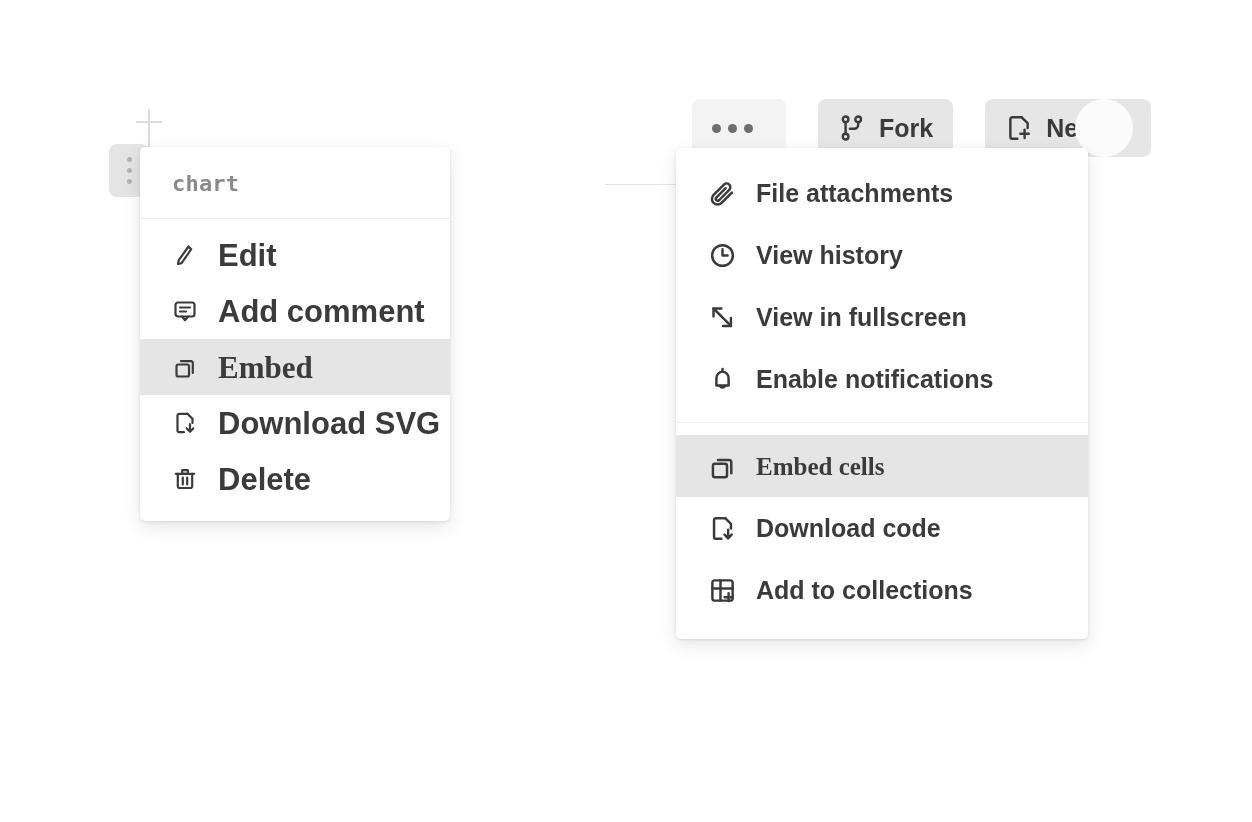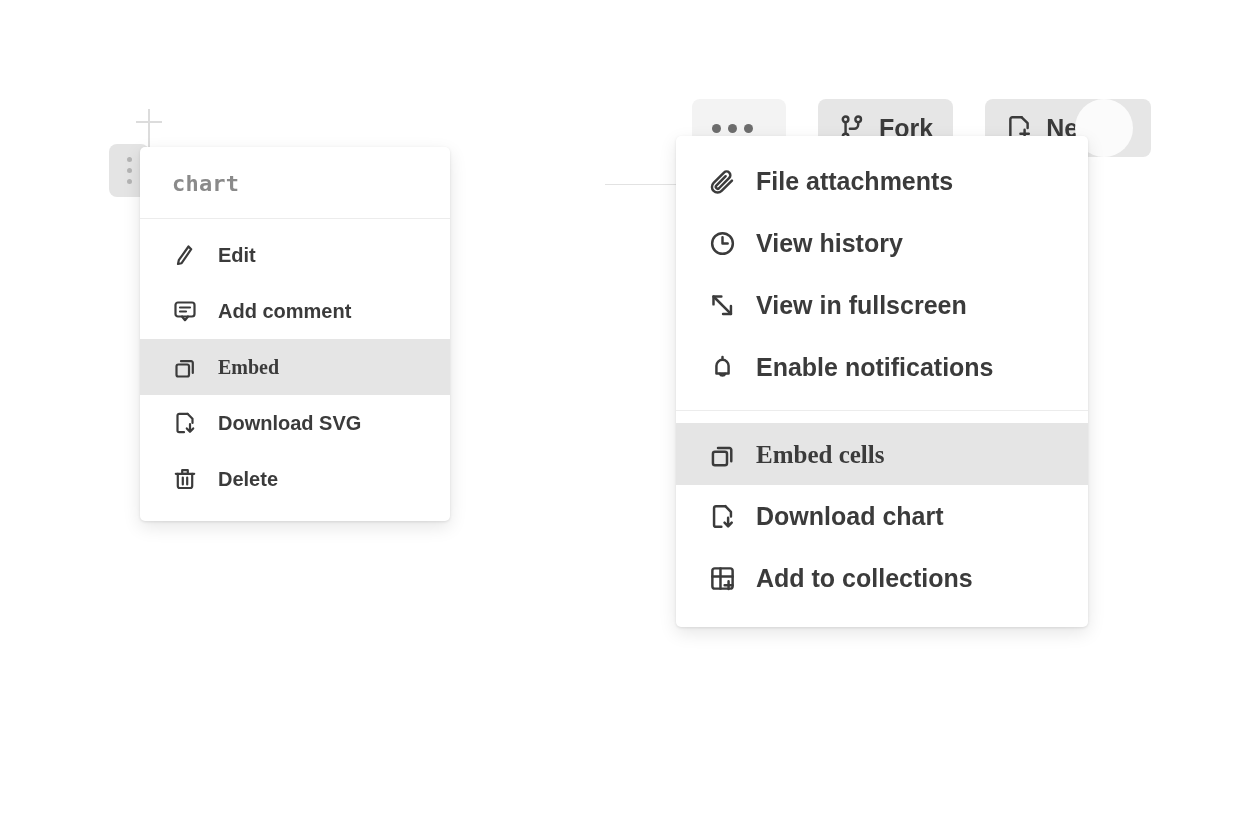--- a/index.html
+++ b/index.html
@@ -116,30 +116,30 @@
   
   #left-menu {
     left: 140px;
     top: 147px;
     width: 310px;
   }
   #left-menu .menu-list { padding: 8px 0 14px 0; }
   #left-menu .menu-item {
     height: 56px;
     padding-left: 32px;
-    font-size: 20px;
+    font-size: 31px;
     font-weight: 600;
     align-items: center;
   }
   #left-menu .mi-icon { width: 26px; height: 26px; }
 
   
   #right-menu {
     left: 676px;
-    top: 136px;
+    top: 148px;
     width: 412px;
   }
   #right-menu .menu-list-top { padding: 14px 0 12px 0; }
   #right-menu .menu-list-bottom { padding: 12px 0 18px 0; }
   #right-menu .menu-item {
     height: 62px;
     padding-left: 32px;
     font-size: 25px;
     font-weight: 600;
   }
@@ -384,21 +384,21 @@
       </div>
 
       <div class="menu-item">
         <span class="mi-icon">
           <svg width="27" height="27" viewBox="0 0 24 24" fill="none" stroke="#3b3b3b" stroke-width="2.2" stroke-linecap="round" stroke-linejoin="round">
             <path d="M14.5 2.8 H6.2 A1.7 1.7 0 0 0 4.5 4.5 V19.5 A1.7 1.7 0 0 0 6.2 21.2 H11"></path>
             <path d="M14.5 2.8 L19.5 7.8 V12"></path>
             <path d="M17 13.2 V20.4 M13.8 17.4 L17 20.8 L20.2 17.4"></path>
           </svg>
         </span>
-        <span class="mi-label">Download chart</span>
+        <span class="mi-label">Download code</span>
       </div>
 
       <div class="menu-item">
         <span class="mi-icon">
           <svg width="27" height="27" viewBox="0 0 24 24" fill="none" stroke="#3b3b3b" stroke-width="2.2" stroke-linecap="round" stroke-linejoin="round">
             <rect x="3" y="3" width="18" height="18" rx="2.2"></rect>
             <path d="M3 10.2 H21 M10.2 3 V21"></path>
             <path d="M17.4 14.4 V21.4 M13.9 17.9 H20.9" stroke="#3b3b3b"></path>
           </svg>
         </span>

